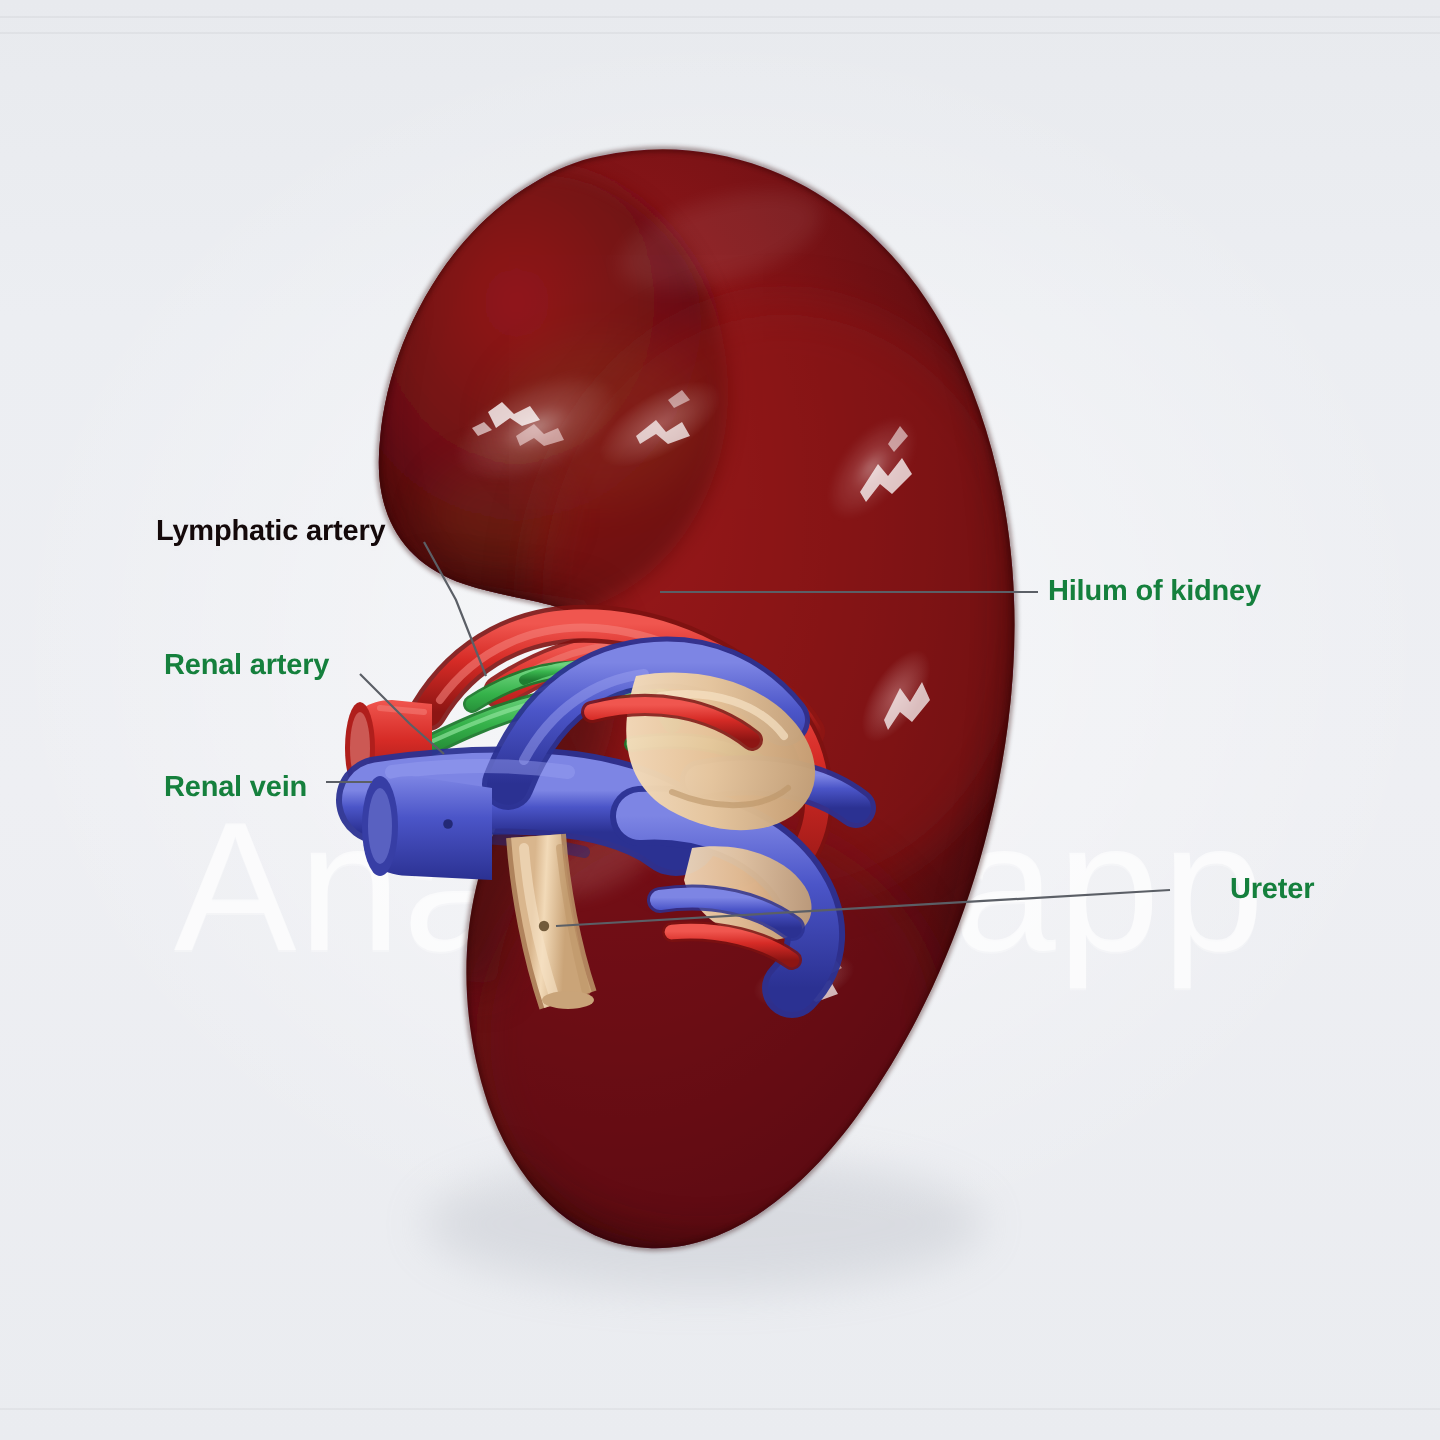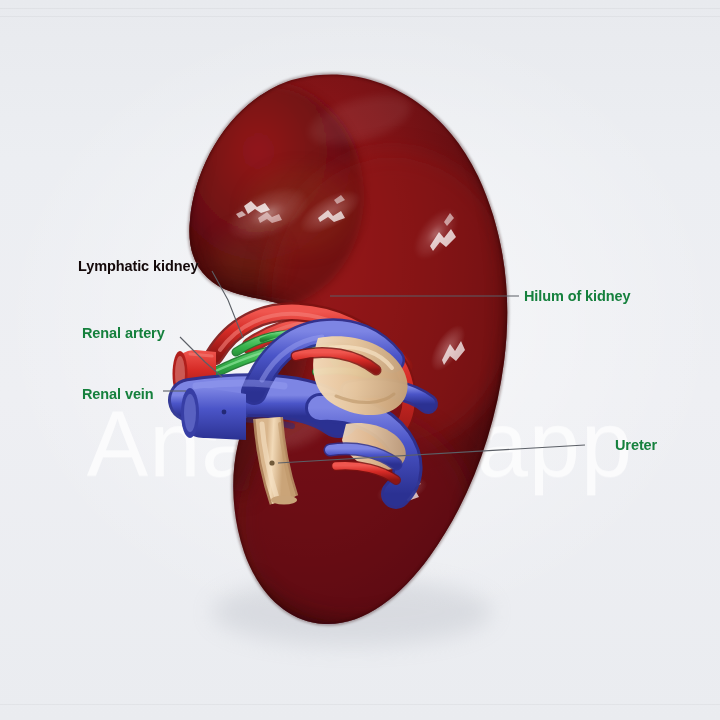--- a/index.html
+++ b/index.html
@@ -360,20 +360,20 @@
     <g id="leader-group" fill="none" stroke="#5b5f66" stroke-width="1.1">
         <path d="M 212 271 L 228 300 L 243 338"></path>
         <path d="M 180 337 L 205 362 L 222 377"></path>
         <path d="M 163 391 L 186 391"></path>
         <path d="M 519 296 L 330 296"></path>
         <path d="M 585 445 L 278 463"></path>
       </g>
   </svg>
 
   <div id="label-layer">
-      <div class="label l-left on-organ" style="left: 78px; top: 259px;">Lymphatic kidney</div>
+      <div class="label l-left on-organ" style="left: 78px; top: 259px;">Lymphatic artery</div>
       <div class="label l-left" style="left: 82px; top: 326px;">Renal artery</div>
       <div class="label l-left" style="left: 82px; top: 387px;">Renal vein</div>
       <div class="label l-right" style="left: 524px; top: 289px;">Hilum of kidney</div>
       <div class="label l-right" style="left: 590px; top: 438px; margin-left: 25px;">Ureter</div>
     </div>
 
 </div>
 
 </body></html>

